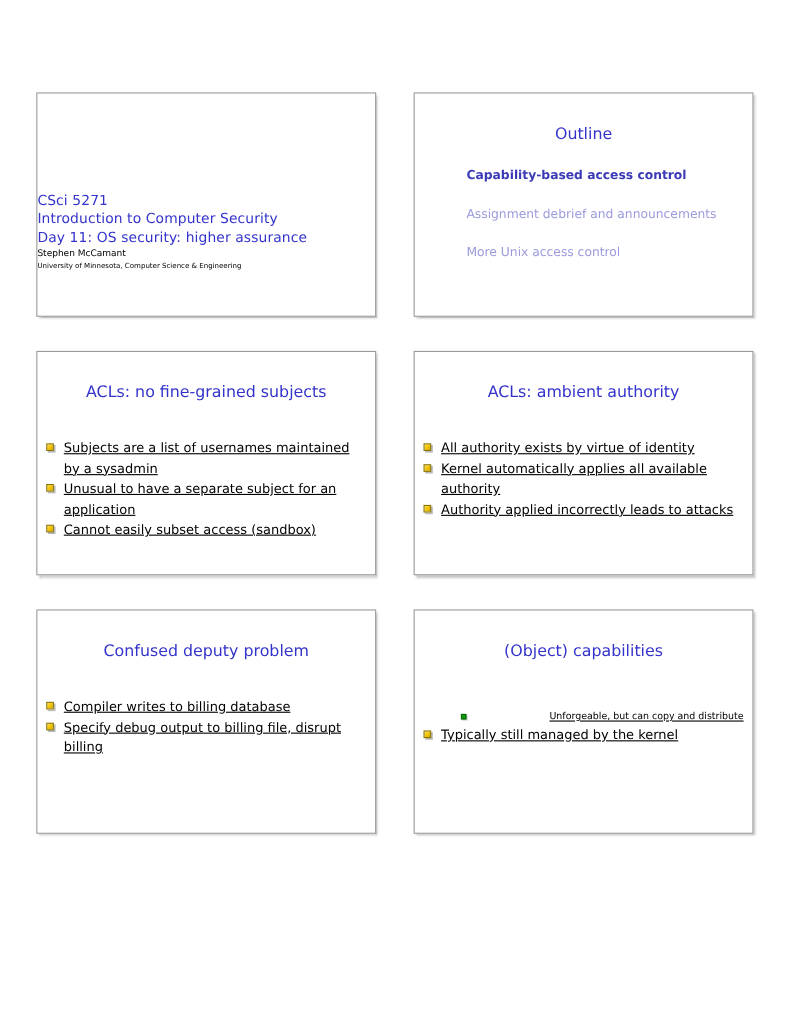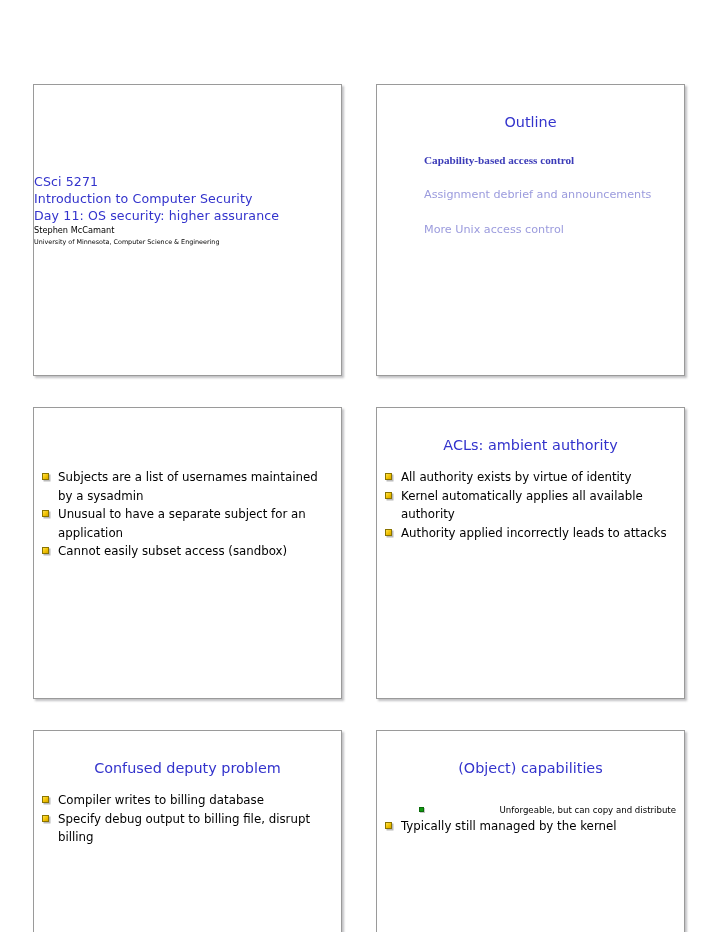--- a/index.html
+++ b/index.html
@@ -28,21 +28,21 @@
     top: 84px;
     width: 654px;
     display: grid;
     grid-template-columns: 311px 311px;
     grid-column-gap: 32px;
     grid-row-gap: 31px;
   }
   .slide {
     position: relative;
     width: 309px;
-    height: 292px;
+    height: 204px;
     background: #ffffff;
     border: 1px solid #9a9a9a;
     box-shadow: 2px 2px 2px rgba(120,120,125,0.45);
     box-sizing: border-box;
     overflow: hidden;
   }
 
   
   .title-slide-body {
     position: absolute;
@@ -79,39 +79,39 @@
     text-align: center;
     color: #3333cc;
     font-size: 14.4px;
     line-height: 18px;
     white-space: nowrap;
   }
   .slide-body {
     position: absolute;
     left: 6px;
     right: 8px;
-    top: 60px;
+    top: 78px;
+    text-decoration: underline;
   }
   .outline-body {
     position: absolute;
     left: 47px;
     right: 8px;
     top: 68px;
   }
   .outline-item {
     font-size: 11.2px;
     line-height: 14px;
     margin-bottom: 21px;
     color: #9b9bdd;
     white-space: nowrap;
   }
   .outline-item.current {
     color: #3b3bb8;
     font-weight: bold;
-    font-family: Liberation Serif, serif;
   }
 
   ul.bullets {
     list-style: none;
     margin: 0;
     padding: 0;
   }
   ul.bullets > li {
     position: relative;
     padding-left: 18px;
@@ -176,20 +176,21 @@
     <div class="slide">
       <div class="slide-title">Outline</div>
       <div class="outline-body">
         <div class="outline-item current">Capability-based access control</div>
         <div class="outline-item">Assignment debrief and announcements</div>
         <div class="outline-item">More Unix access control</div>
       </div>
     </div>
 
     <div class="slide">
+      <div class="slide-title">ACLs: no fine-grained subjects</div>
       <div class="slide-body">
         <ul class="bullets">
           <li>
             <span class="bullet-mark"></span>
             <span>Subjects are a list of usernames maintained by a sysadmin</span>
           </li>
           <li>
             <span class="bullet-mark"></span>
             <span>Unusual to have a separate subject for an application</span>
           </li>

